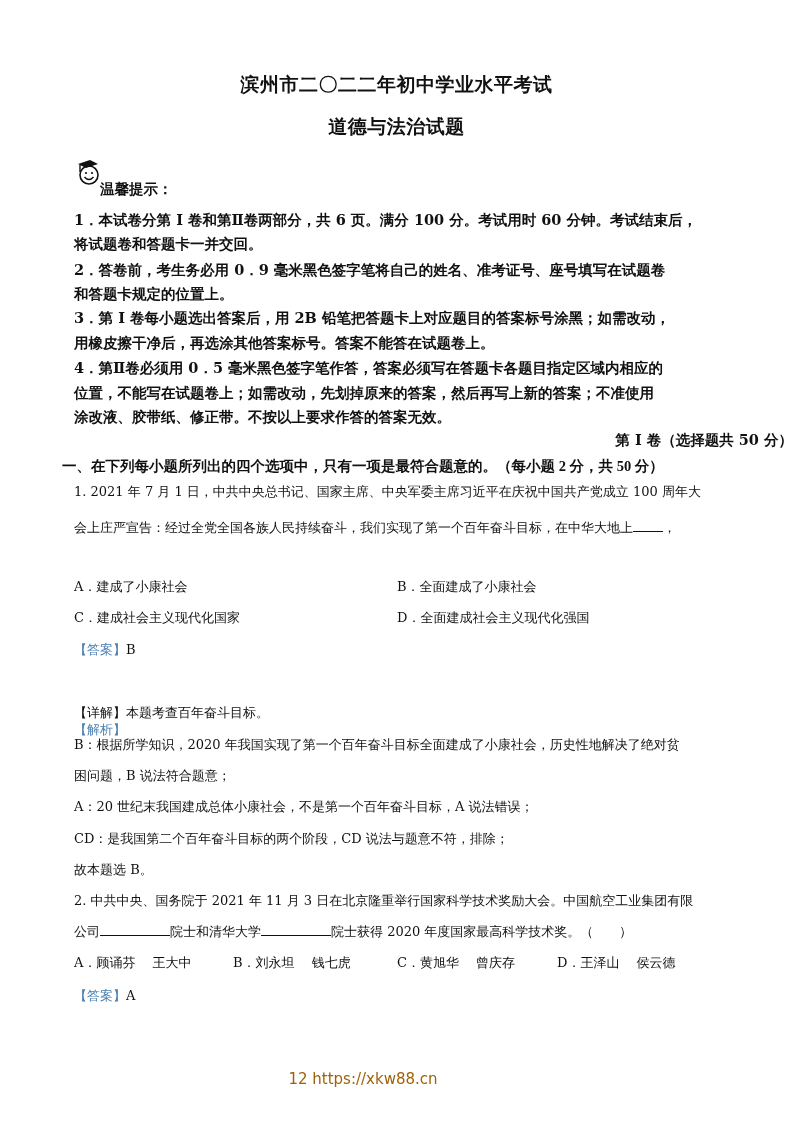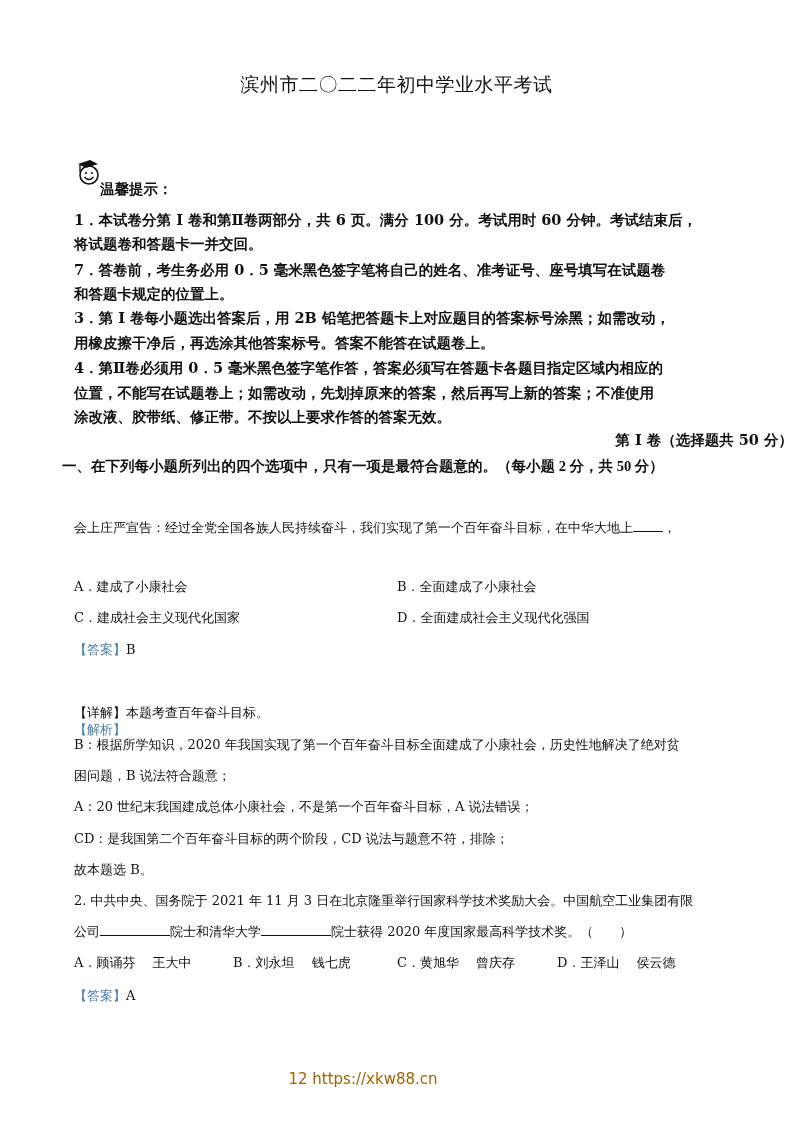--- a/index.html
+++ b/index.html
@@ -4,21 +4,21 @@
 <style>
   html, body { margin: 0; padding: 0; background: #ffffff; }
   body {
     width: 793px; height: 1122px; position: relative; overflow: hidden;
     font-family: "DejaVu Serif", "Liberation Serif", serif;
     color: #111111;
   }
   .page { position: absolute; left: 0; top: 0; width: 793px; height: 1122px; }
   .title {
     position: absolute; left: 0; width: 793px; text-align: center;
-    font-weight: normal; font-size: 19px; letter-spacing: 0.5px;
+    font-weight: bold; font-size: 19px; letter-spacing: 0.5px;
   }
   .t1 { top: 72px; }
   .t2 { top: 114px; }
   .tip-row { position: absolute; left: 74px; top: 158px; height: 40px; }
   .smiley { position: absolute; left: 0; top: 0; width: 30px; height: 30px; }
   .tip-label { position: absolute; left: 26px; top: 22px; font-weight: bold; font-size: 14.5px; white-space: nowrap; }
   .bold-line {
     position: absolute; left: 74px; width: 660px; font-weight: bold; font-size: 14.5px;
     line-height: 24px; white-space: nowrap;
   }
@@ -33,46 +33,48 @@
     position: absolute; left: 0; width: 726px; top: 1070px; text-align: center;
     font-family: "DejaVu Sans", "Liberation Sans", sans-serif; font-size: 15px; color: #a16207;
   }
 </style>
 </head>
 <body>
 
 <div class="page">
 
   <div class="title t1">滨州市二〇二二年初中学业水平考试</div>
+  <div class="title t2">道德与法治试题</div>
 
   <div class="tip-row">
     <svg class="smiley" viewBox="0 0 30 30">
       <circle cx="15" cy="17" r="9" fill="none" stroke="#111" stroke-width="1.6"></circle>
       <circle cx="12" cy="15" r="1.1" fill="#111"></circle>
       <circle cx="18" cy="15" r="1.1" fill="#111"></circle>
       <path d="M10.5 19 Q15 24 19.5 19" fill="none" stroke="#111" stroke-width="1.5"></path>
       <polygon points="4,6 16,2 24,6 12,10" fill="#111"></polygon>
       <line x1="6" y1="7" x2="6" y2="14" stroke="#111" stroke-width="1.4"></line>
     </svg>
     <span class="tip-label">温馨提示：</span>
   </div>
 
   <div class="bold-line" style="top:208px">1．本试卷分第 I 卷和第Ⅱ卷两部分，共 6 页。满分 100 分。考试用时 60 分钟。考试结束后，</div>
   <div class="bold-line" style="top:232px">将试题卷和答题卡一并交回。</div>
-  <div class="bold-line" style="top:258px">7．答卷前，考生务必用 0．5 毫米黑色签字笔将自己的姓名、准考证号、座号填写在试题卷</div>
+  <div class="bold-line" style="top:258px">2．答卷前，考生务必用 0．9 毫米黑色签字笔将自己的姓名、准考证号、座号填写在试题卷</div>
   <div class="bold-line" style="top:282px">和答题卡规定的位置上。</div>
   <div class="bold-line" style="top:306px">3．第 I 卷每小题选出答案后，用 2B 铅笔把答题卡上对应题目的答案标号涂黑；如需改动，</div>
   <div class="bold-line" style="top:331px">用橡皮擦干净后，再选涂其他答案标号。答案不能答在试题卷上。</div>
   <div class="bold-line" style="top:356px">4．第Ⅱ卷必须用 0．5 毫米黑色签字笔作答，答案必须写在答题卡各题目指定区域内相应的</div>
   <div class="bold-line" style="top:381px">位置，不能写在试题卷上；如需改动，先划掉原来的答案，然后再写上新的答案；不准使用</div>
   <div class="bold-line" style="top:405px">涂改液、胶带纸、修正带。不按以上要求作答的答案无效。</div>
 
   <div class="center-bold" style="top:431px">第 I 卷（选择题共 50 分）</div>
   <div class="bold-line" style="top:454px; left:62px;font-family:Liberation Serif, serif;">一、在下列每小题所列出的四个选项中，只有一项是最符合题意的。（每小题 2 分，共 50 分）</div>
 
+  <div class="line" style="top:482px">1. 2021 年 7 月 1 日，中共中央总书记、国家主席、中央军委主席习近平在庆祝中国共产党成立 100 周年大</div>
   <div class="line" style="top:518px">
     <span>会上庄严宣告：经过全党全国各族人民持续奋斗，我们实现了第一个百年奋斗目标，在中华大地上</span><span class="blank" style="width:30px"></span><span>，</span>
   </div>
 
   <div class="opt" style="left:74px; top:578px">A．建成了小康社会</div>
   <div class="opt" style="left:397px; top:578px">B．全面建成了小康社会</div>
   <div class="opt" style="left:74px; top:609px">C．建成社会主义现代化国家</div>
   <div class="opt" style="left:397px; top:609px">D．全面建成社会主义现代化强国</div>
 
   <div class="line" style="top:640px">

